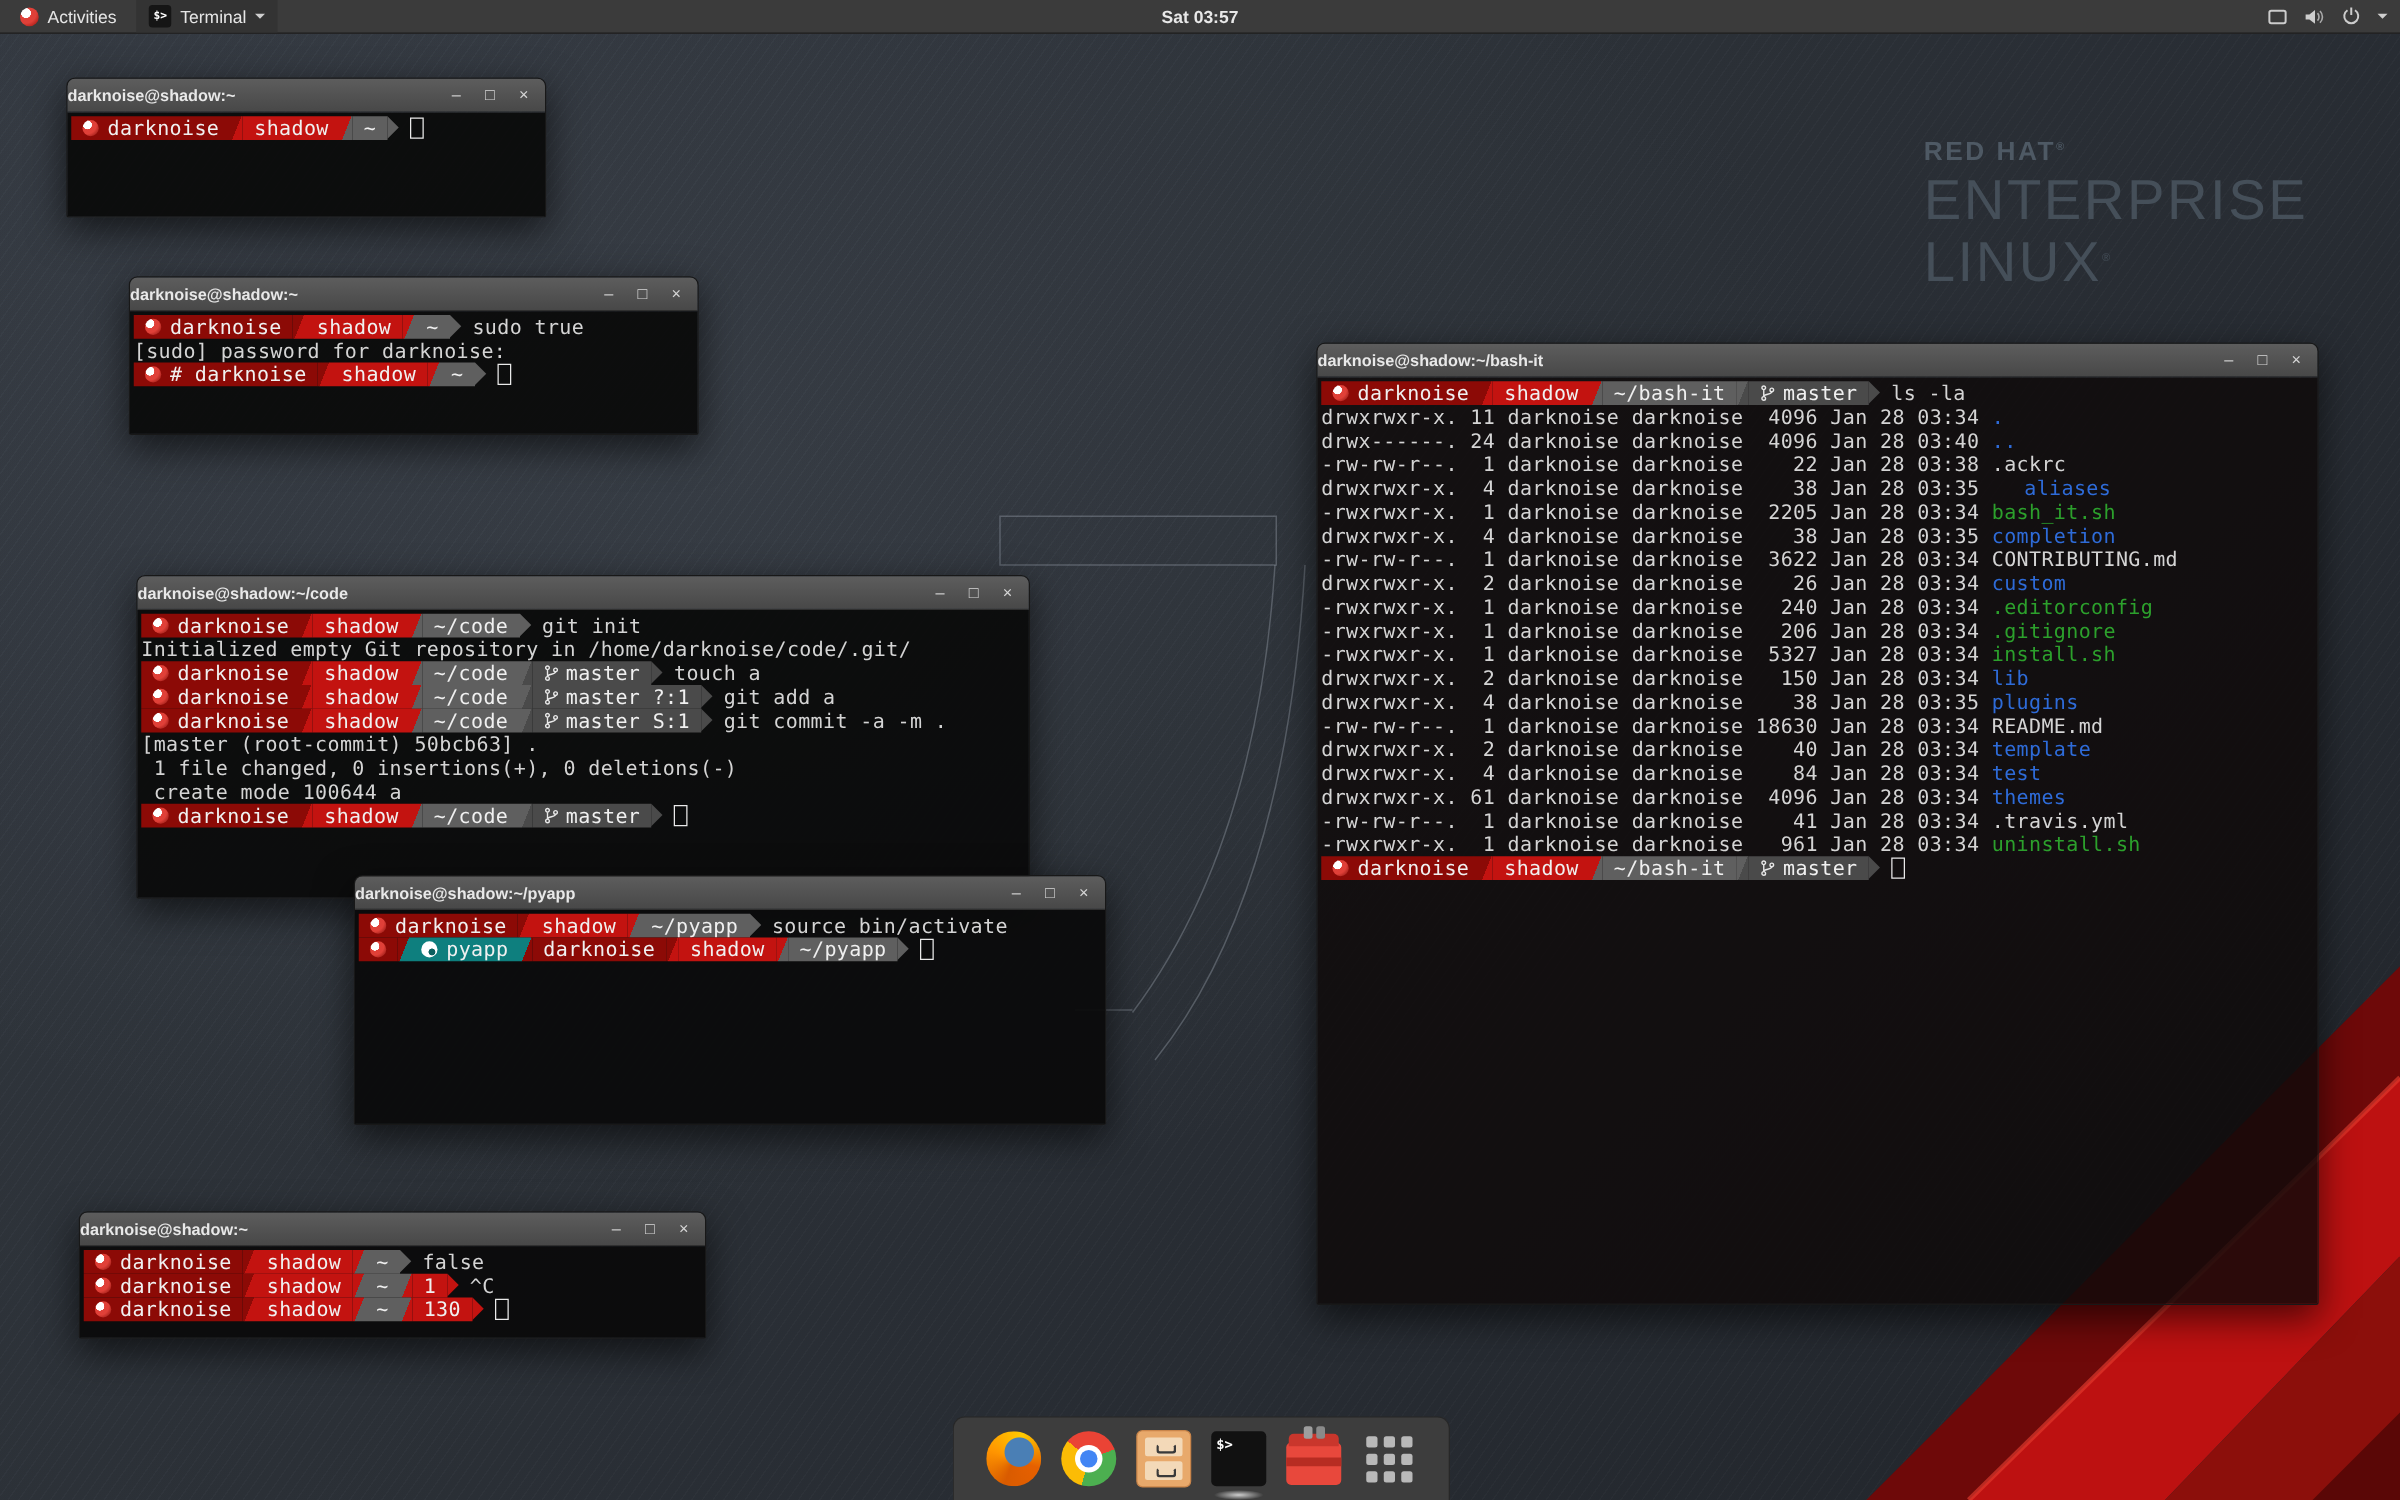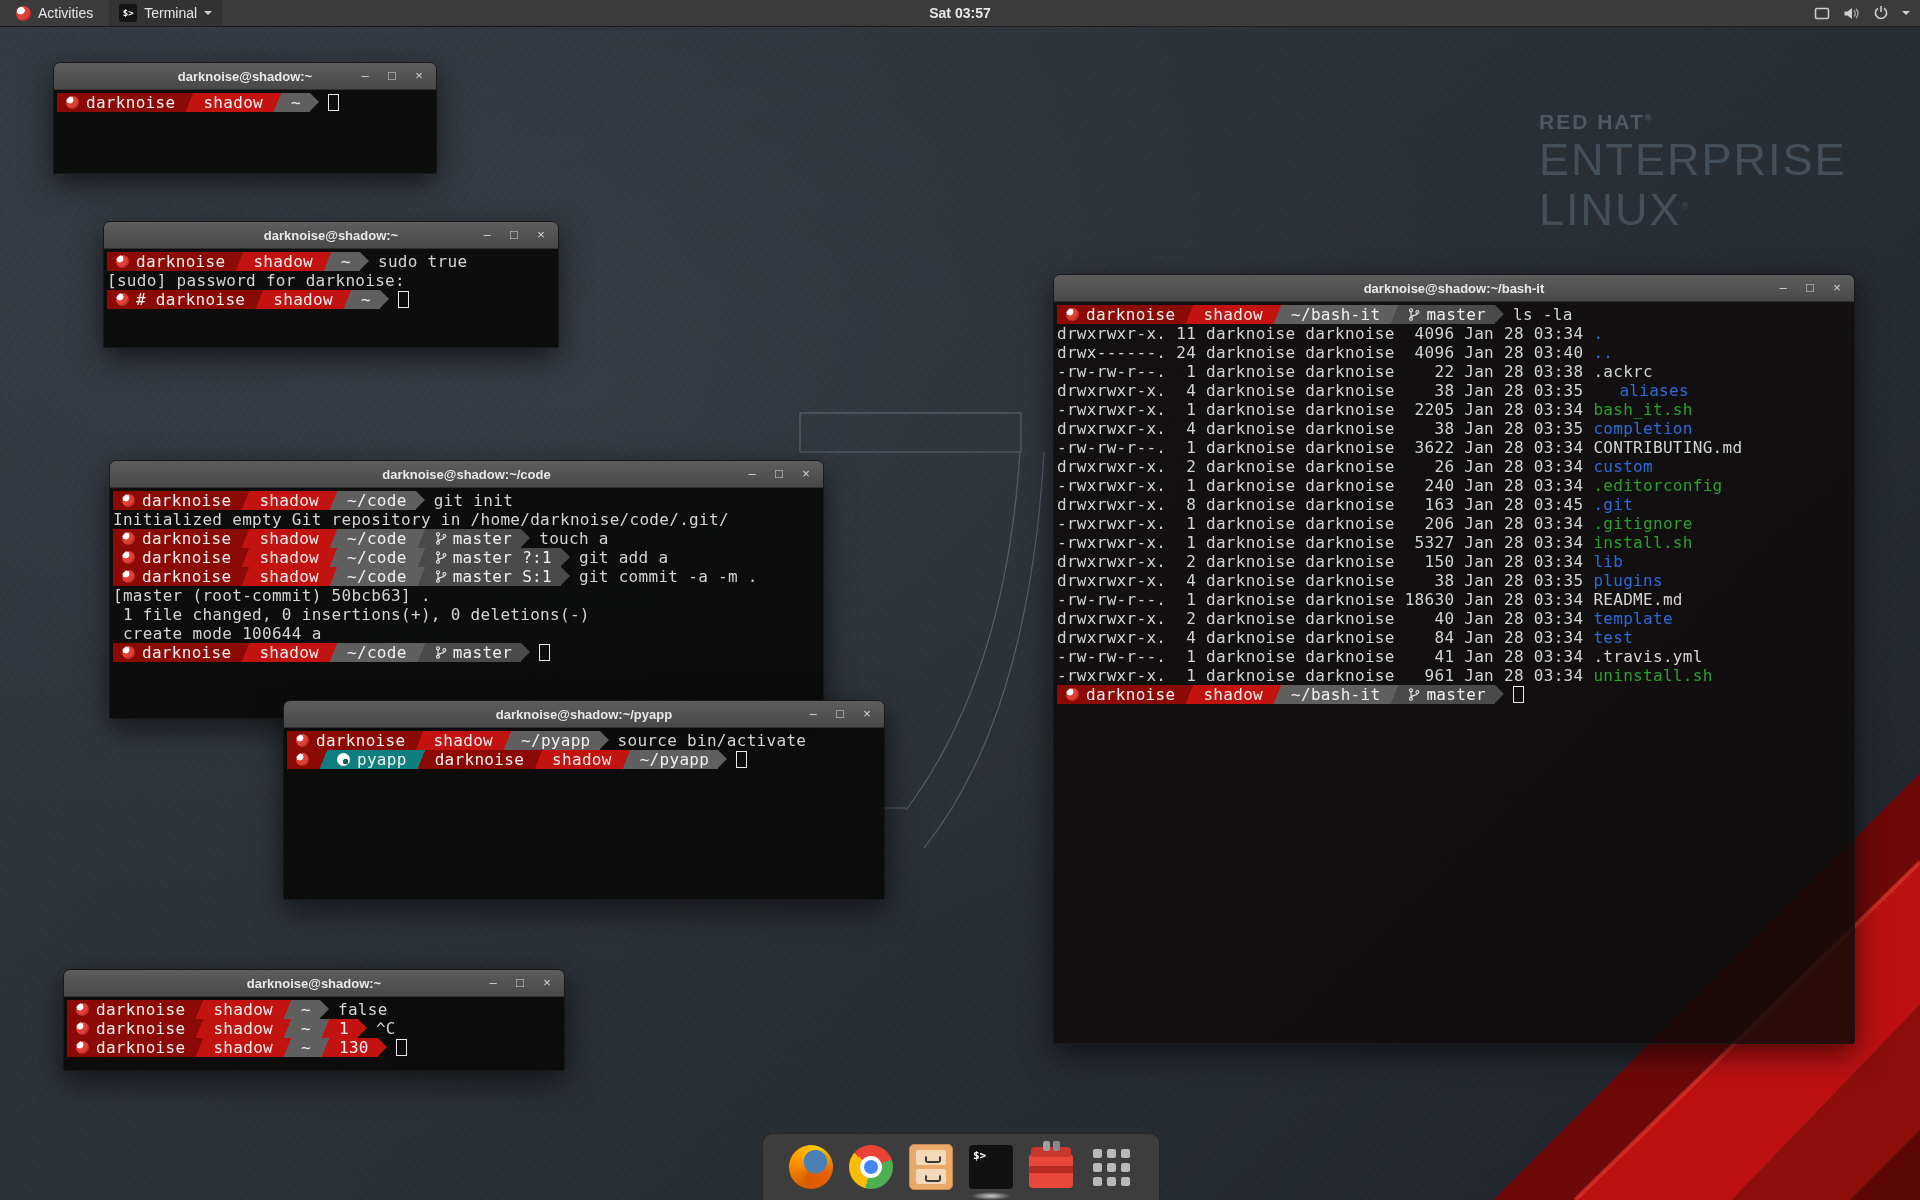--- a/index.html
+++ b/index.html
@@ -33,21 +33,21 @@
   .rh1{font-size:21px;font-weight:bold;letter-spacing:2px;color:#4e5964;}
   .rh1 sup,.rh3 sup{font-size:9px;vertical-align:super;}
   .rh2{font-size:45px;letter-spacing:2px;line-height:46px;margin-top:3px;color:#454f59;}
   .rh3{font-size:45px;letter-spacing:2px;line-height:46px;color:#454f59;}
 
   
   .win{position:absolute;z-index:10;display:flex;flex-direction:column;
     border:1px solid #181818;border-radius:7px 7px 2px 2px;box-shadow:0 10px 30px rgba(0,0,0,0.6);}
   .tbar{height:26px;flex:none;border-radius:6px 6px 0 0;background:linear-gradient(#5d5d5d,#484848);
     border-bottom:1px solid #303030;display:flex;align-items:center;position:relative;}
-  .ttl{position:absolute;left:0;right:0;text-align:center;font-size:13px;font-weight:bold;color:#e8e8e8;}
+  .ttl{position:absolute;left:0;right:0;font-size:13px;font-weight:bold;color:#e8e8e8;}
   .tbtns{margin-left:auto;display:flex;gap:13px;padding-right:10px;position:relative;z-index:1;}
   .tbtn{color:#d6d6d6;font-size:13px;width:14px;text-align:center;cursor:pointer;line-height:26px;}
   .tbody{flex:1;background:rgba(10,10,10,0.93);padding:3px 0 0 3px;overflow:hidden;
     font-family:"DejaVu Sans Mono",monospace;font-size:16px;letter-spacing:0.3px;color:#d4d4d4;}
   .win.dim .tbody{background:rgba(14,10,10,0.84);}
   .tline{height:19px;display:flex;align-items:stretch;white-space:pre;}
   .tline.out{display:block;line-height:19px;}
   .pseg{display:inline-flex;align-items:center;height:19px;padding:0 9px;color:#f0f0f0;flex:none;}
   .psep{width:10px;height:19px;flex:none;}
   .ptri{width:0;height:0;border-top:9.5px solid transparent;border-bottom:9.5px solid transparent;
@@ -270,28 +270,28 @@
               </svg><span>master</span></span><span class="ptri" style="border-left-color: rgb(74, 74, 74);"></span><span class="pcmd">ls -la</span></div>
           <div class="tline out"><span>drwxrwxr-x. 11 darknoise darknoise  4096 Jan 28 03:34 </span><span style="color: rgb(46, 107, 216);">.</span></div>
           <div class="tline out"><span>drwx------. 24 darknoise darknoise  4096 Jan 28 03:40 </span><span style="color: rgb(46, 107, 216);">..</span></div>
           <div class="tline out"><span>-rw-rw-r--.  1 darknoise darknoise    22 Jan 28 03:38 </span><span>.ackrc</span></div>
           <div class="tline out"><span>drwxrwxr-x.  4 darknoise darknoise    38 Jan 28 03:35 </span><span style="color: rgb(46, 107, 216); margin-left: 26px;">aliases</span></div>
           <div class="tline out"><span>-rwxrwxr-x.  1 darknoise darknoise  2205 Jan 28 03:34 </span><span style="color: rgb(44, 160, 44);">bash_it.sh</span></div>
           <div class="tline out"><span>drwxrwxr-x.  4 darknoise darknoise    38 Jan 28 03:35 </span><span style="color: rgb(46, 107, 216);">completion</span></div>
           <div class="tline out"><span>-rw-rw-r--.  1 darknoise darknoise  3622 Jan 28 03:34 </span><span>CONTRIBUTING.md</span></div>
           <div class="tline out"><span>drwxrwxr-x.  2 darknoise darknoise    26 Jan 28 03:34 </span><span style="color: rgb(46, 107, 216); text-align: center;">custom</span></div>
           <div class="tline out"><span>-rwxrwxr-x.  1 darknoise darknoise   240 Jan 28 03:34 </span><span style="color: rgb(44, 160, 44);">.editorconfig</span></div>
-          <div class="tline out"><span>drwxrwxr-x.  8 darknoise darknoise   163 Jan 28 03:45 </span><span style="color: rgb(46, 107, 216);">.git</span></div>
           <div class="tline out"><span>-rwxrwxr-x.  1 darknoise darknoise   206 Jan 28 03:34 </span><span style="color: rgb(44, 160, 44);">.gitignore</span></div>
           <div class="tline out"><span>-rwxrwxr-x.  1 darknoise darknoise  5327 Jan 28 03:34 </span><span style="color: rgb(44, 160, 44);">install.sh</span></div>
           <div class="tline out"><span>drwxrwxr-x.  2 darknoise darknoise   150 Jan 28 03:34 </span><span style="color: rgb(46, 107, 216);">lib</span></div>
           <div class="tline out"><span>drwxrwxr-x.  4 darknoise darknoise    38 Jan 28 03:35 </span><span style="color: rgb(46, 107, 216);">plugins</span></div>
           <div class="tline out"><span>-rw-rw-r--.  1 darknoise darknoise 18630 Jan 28 03:34 </span><span>README.md</span></div>
           <div class="tline out"><span>drwxrwxr-x.  2 darknoise darknoise    40 Jan 28 03:34 </span><span style="color: rgb(46, 107, 216);">template</span></div>
           <div class="tline out"><span>drwxrwxr-x.  4 darknoise darknoise    84 Jan 28 03:34 </span><span style="color: rgb(46, 107, 216);">test</span></div>
+          <div class="tline out"><span>drwxrwxr-x. 61 darknoise darknoise  4096 Jan 28 03:34 </span><span style="color: rgb(46, 107, 216);">themes</span></div>
           <div class="tline out"><span>-rw-rw-r--.  1 darknoise darknoise    41 Jan 28 03:34 </span><span>.travis.yml</span></div>
           <div class="tline out"><span>-rwxrwxr-x.  1 darknoise darknoise   961 Jan 28 03:34 </span><span style="color: rgb(44, 160, 44);">uninstall.sh</span></div>
           <div class="tline"><span class="pseg" style="background: rgb(140, 10, 6);"><span class="ric"></span><span>darknoise</span></span><span class="psep" style="background: linear-gradient(112deg, rgb(140, 10, 6) 0px, rgb(140, 10, 6) 52%, rgb(195, 19, 16) 52%, rgb(195, 19, 16) 100%);"></span><span class="pseg" style="background: rgb(195, 19, 16);"><span>shadow</span></span><span class="psep" style="background: linear-gradient(112deg, rgb(195, 19, 16) 0px, rgb(195, 19, 16) 52%, rgb(95, 95, 95) 52%, rgb(95, 95, 95) 100%);"></span><span class="pseg" style="background: rgb(95, 95, 95);"><span>~/bash-it</span></span><span class="psep" style="background: linear-gradient(112deg, rgb(95, 95, 95) 0px, rgb(95, 95, 95) 52%, rgb(74, 74, 74) 52%, rgb(74, 74, 74) 100%);"></span><span class="pseg" style="background: rgb(74, 74, 74);"><svg class="bric" width="12" height="15" viewBox="0 0 14 16">
                 <circle cx="3.5" cy="3" r="1.7" fill="none" stroke="#e8e8e8" stroke-width="1.3"></circle>
                 <circle cx="3.5" cy="13" r="1.7" fill="none" stroke="#e8e8e8" stroke-width="1.3"></circle>
                 <circle cx="11" cy="5" r="1.7" fill="none" stroke="#e8e8e8" stroke-width="1.3"></circle>
                 <path d="M3.5 4.8 v6.5 M11 6.8 C11 9.5 3.5 8.6 3.5 11.3" fill="none" stroke="#e8e8e8" stroke-width="1.3"></path>
               </svg><span>master</span></span><span class="ptri" style="border-left-color: rgb(74, 74, 74);"></span><span class="pcur"></span></div>
         </div>
       </div>

